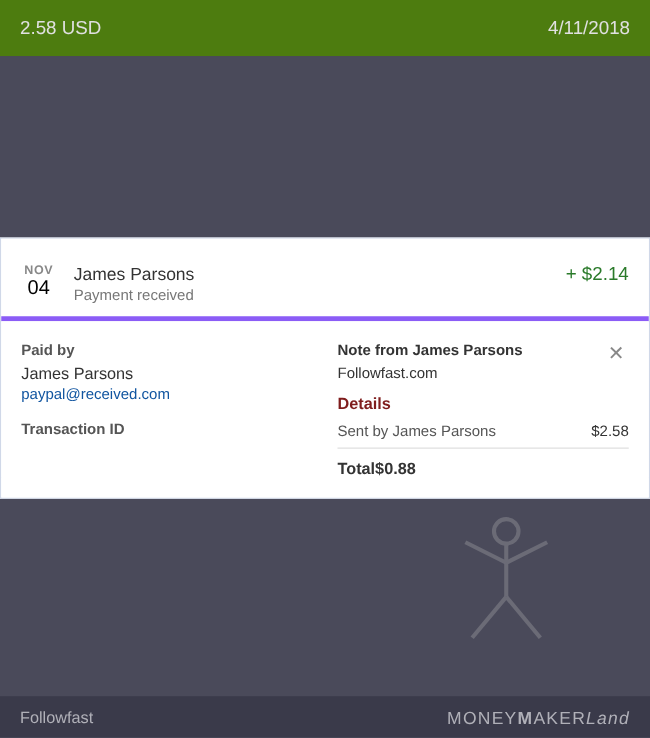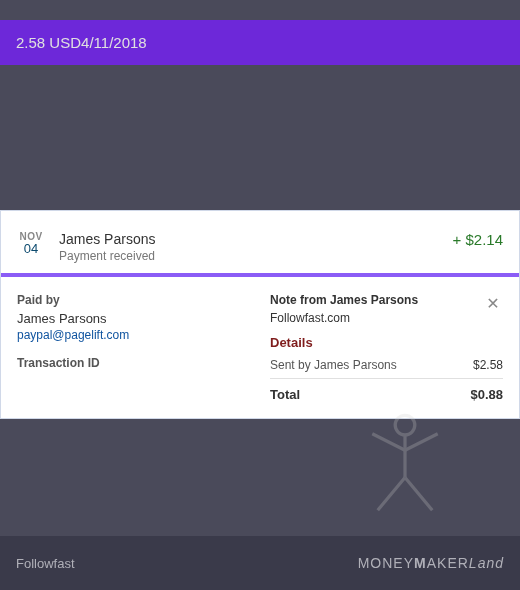--- a/index.html
+++ b/index.html
@@ -10,25 +10,25 @@
       background-color: #4a4a5a;
       font-family: 'Segoe UI', Arial, sans-serif;
       font-size: 13px;
       color: #333;
       overflow: hidden;
       position: relative;
     }
 
     
     .top-bar {
-      background-color: #6d28d9;
+      background-color: #4d7c0f;
       padding: 14px 16px;
       display: flex;
-      align-items: center;
-      margin-top: 20px;
+      justify-content: space-between;
+      align-items: center;
     }
 
     .top-bar-amount {
       color: #e0e0e0;
       font-size: 15px;
       font-weight: 400;
     }
 
     .top-bar-date {
       color: #e0e0e0;
@@ -68,22 +68,22 @@
 
     .date-month {
       font-size: 10px;
       color: #888;
       text-transform: uppercase;
       font-weight: 600;
       letter-spacing: 0.5px;
     }
 
     .date-day {
-      font-size: 13px;
-      color: #0c4a6e;
+      font-size: 16px;
+      color: #000000;
       font-weight: 400;
       line-height: 1.1;
     }
 
     .transaction-info {
       flex: 1;
     }
 
     .transaction-name {
       font-size: 14px;
@@ -173,21 +173,20 @@
       color: #555;
       margin-bottom: 4px;
     }
 
     .detail-row-amount {
       color: #333;
     }
 
     .total-row {
       display: flex;
-      justify-content: space-between;
       font-size: 13px;
       color: #333;
       font-weight: 700;
       border-top: 1px solid #e0e0e0;
       padding-top: 8px;
       margin-top: 6px;
     }
 
     .close-btn {
       position: absolute;
@@ -208,21 +207,21 @@
       background: #fff;
     }
 
     
     .footer {
       background-color: #3a3a4a;
       position: absolute;
       bottom: 0;
       left: 0;
       right: 0;
-      height: 54px;
+      height: 33px;
       display: flex;
       align-items: center;
       justify-content: space-between;
       padding: 0 16px;
     }
 
     .footer-brand-left {
       color: #b0b0b8;
       font-size: 13px;
     }
@@ -290,21 +289,21 @@
       <div class="transaction-name">James Parsons</div>
       <div class="transaction-status">Payment received</div>
     </div>
     <div class="transaction-amount">+ $2.14</div>
   </div>
 
   <div class="details-area">
     <div class="left-col">
       <div class="section-label">Paid by</div>
       <div class="person-name">James Parsons</div>
-      <div class="email-link">paypal@pagelift.com</div>
+      <div class="email-link">paypal@received.com</div>
       <div class="transaction-id-label">Transaction ID</div>
     </div>
     <div class="right-col">
       <div class="close-btn">✕</div>
       <div class="note-header">Note from James Parsons</div>
       <div class="note-website">Followfast.com</div>
       <div class="details-title">Details</div>
       <div class="detail-row">
         <span>Sent by James Parsons</span>
         <span class="detail-row-amount">$2.58</span>

